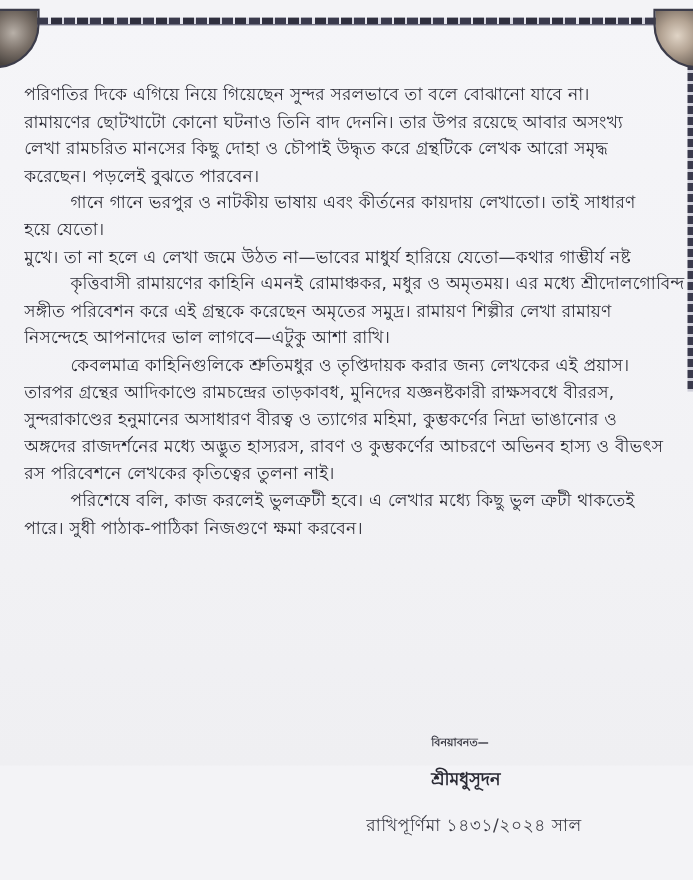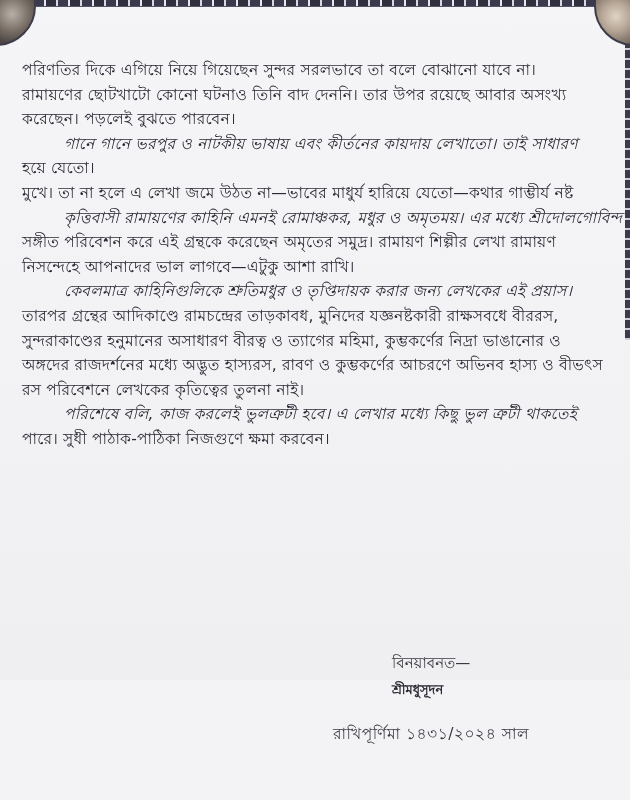--- a/index.html
+++ b/index.html
@@ -3,21 +3,21 @@
   <meta charset="utf-8">
   <style>
     html, body { margin: 0; padding: 0; }
     body {
       width: 630px; height: 800px; overflow: hidden;
       background: #f3f3f6;
       font-family: "DejaVu Sans", sans-serif;
       position: relative;
     }
     .page {
-      position: absolute; left: 0; top: 0; width: 630px; height: 680px;
+      position: absolute; left: 0; top: 16px; width: 630px; height: 680px;
       background: linear-gradient(180deg, #f5f5f8 0%, #f2f2f5 60%, #efeff2 100%);
     }
     .top-border {
       position: absolute; left: 22px; top: 0; width: 580px; height: 6px;
       background: repeating-linear-gradient(90deg, #2f2f3e 0 10px, #d8d8e2 10px 12px, #3a3a4c 12px 22px, #e6e6ee 22px 24px);
       border-bottom: 1px solid #55556a;
     }
     .right-border {
       position: absolute; right: 0; top: 40px; width: 5px; height: 300px;
       background: repeating-linear-gradient(180deg, #3a3a4c 0 8px, #cfcfd9 8px 10px);
@@ -32,48 +32,49 @@
       background: radial-gradient(circle at 45% 45%, #e0d4c6 0%, #b4a494 40%, #6e6258 85%); }
     .content {
       position: absolute; left: 22px; top: 58px; width: 580px;
       color: #2a2a34;
       font-size: 15.5px;
       line-height: 24.6px;
       letter-spacing: 0.2px;
     }
     .para { margin: 0; text-align: justify; text-align-last: left; }
     .para .line { display: block; white-space: nowrap; }
-    .indent { padding-left: 42px; font-style: italic; }
+    .indent { padding-left: 42px; }
     .signature { position: absolute; left: 0; top: 0; width: 630px; }
     .sig-closing {
       position: absolute; left: 392px; top: 651px;
-      font-size: 15px; color: #3a3a44;
+      font-size: 10px; color: #3a3a44; font-weight: bold;
     }
     .sig-name {
       position: absolute; left: 392px; top: 680px;
-      font-size: 13px; font-weight: bold; color: #2a2a34;
+      font-size: 16px; font-weight: bold; color: #2a2a34;
     }
     .sig-date {
       position: absolute; left: 333px; top: 722px;
       font-size: 15.5px; color: #3a3a44; letter-spacing: 0.5px;
     }
   </style>
 </head>
 <body>
 
 <div class="page">
   <div class="top-border"></div>
   <div class="right-border"></div>
   <div class="corner corner-left"></div>
   <div class="corner corner-right"></div>
 
   <div class="content">
     <p class="para">
       <span class="line">পরিণতির দিকে এগিয়ে নিয়ে গিয়েছেন সুন্দর সরলভাবে তা বলে বোঝানো যাবে না।</span>
       <span class="line">রামায়ণের ছোটখাটো কোনো ঘটনাও তিনি বাদ দেননি। তার উপর রয়েছে আবার অসংখ্য</span>
+      <span class="line">লেখা রামচরিত মানসের কিছু দোহা ও চৌপাই উদ্ধৃত করে গ্রন্থটিকে লেখক আরো সমৃদ্ধ</span>
       <span class="line">করেছেন। পড়লেই বুঝতে পারবেন।</span>
     </p>
     <p class="para">
       <span class="line indent">গানে গানে ভরপুর ও নাটকীয় ভাষায় এবং কীর্তনের কায়দায় লেখাতো। তাই সাধারণ</span>
       <span class="line">হয়ে যেতো।</span>
       <span class="line">মুখে। তা না হলে এ লেখা জমে উঠত না—ভাবের মাধুর্য হারিয়ে যেতো—কথার গাম্ভীর্য নষ্ট</span>
     </p>
     <p class="para">
       <span class="line indent">কৃত্তিবাসী রামায়ণের কাহিনি এমনই রোমাঞ্চকর, মধুর ও অমৃতময়। এর মধ্যে শ্রীদোলগোবিন্দ</span>
       <span class="line">সঙ্গীত পরিবেশন করে এই গ্রন্থকে করেছেন অমৃতের সমুদ্র। রামায়ণ শিল্পীর লেখা রামায়ণ</span>

